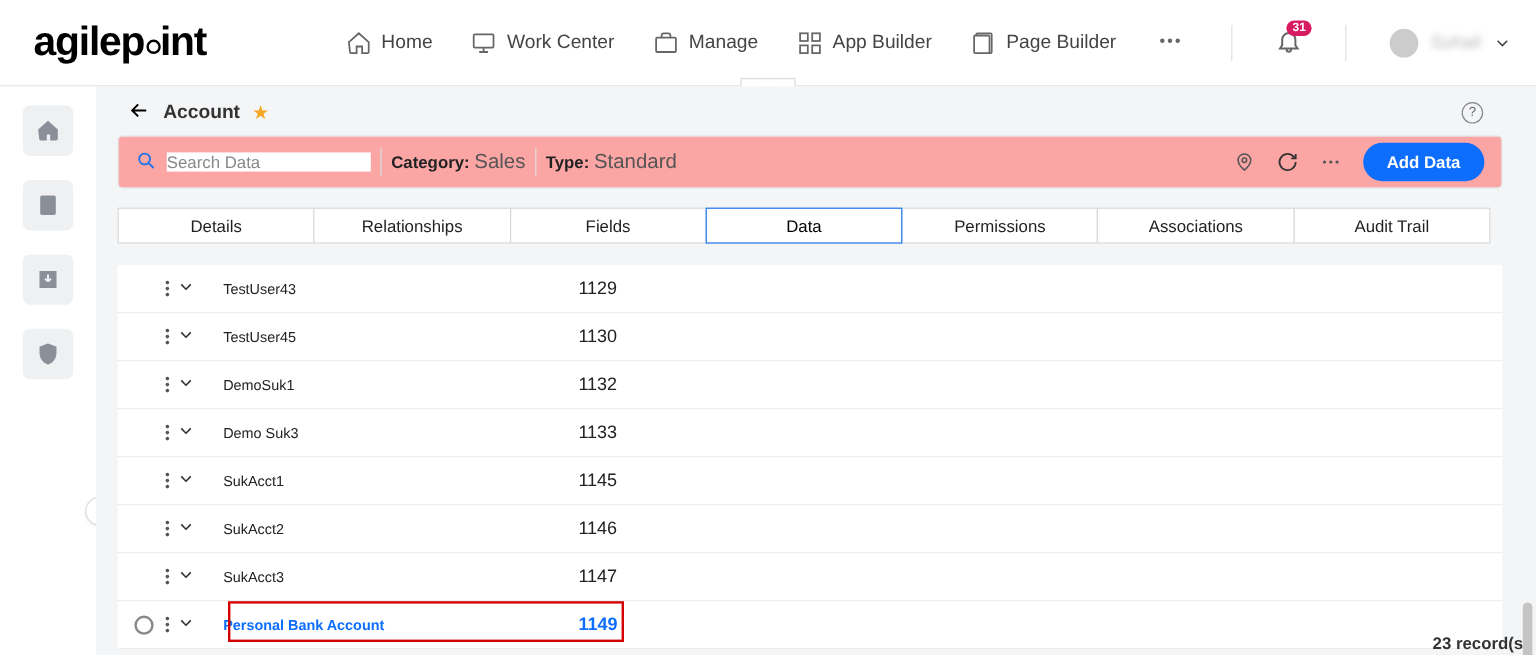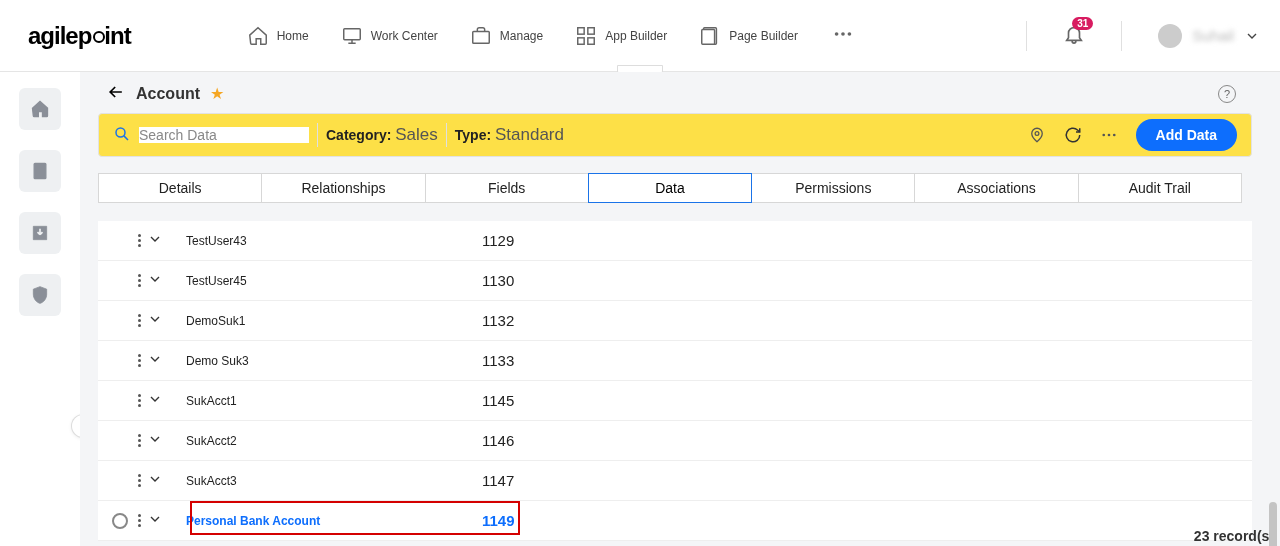--- a/index.html
+++ b/index.html
@@ -1,22 +1,22 @@
 <!DOCTYPE html>
 <html><head>
 <meta charset="utf-8">
 <style>
   * { box-sizing: border-box; margin: 0; padding: 0; }
   body { font-family: -apple-system, BlinkMacSystemFont, "Segoe UI", Arial, sans-serif; font-size: 14px; color: #333; background: #fff; width: 1280px; height: 546px; position: relative; overflow: hidden; }
 
   
   .topbar { height: 72px; border-bottom: 1px solid #e5e5e5; display: flex; align-items: center; padding: 0 20px 0 28px; position: relative; }
-  .logo { font-family: Arial; font-size: 24px; font-weight: 600; letter-spacing: -1px; color: #000; display: flex; align-items: baseline; }
+  .logo { font-family: Arial; font-size: 34px; font-weight: 600; letter-spacing: -1px; color: #000; display: flex; align-items: baseline; }
   .nav { display: flex; gap: 20px; margin-left: 110px; align-items: center; }
-  .nav-item { display: flex; align-items: center; gap: 8px; font-size: 12px; color: #444; cursor: pointer; padding: 4px 6px; }
+  .nav-item { display: flex; align-items: center; gap: 8px; font-size: 16px; color: #444; cursor: pointer; padding: 4px 6px; }
   .nav-icon { width: 22px; height: 22px; display: inline-flex; align-items: center; justify-content: center; }
   .nav-icon svg { stroke: #666; fill: none; stroke-width: 1.6; }
   .more-dots { margin-left: 8px; cursor: pointer; }
   .right-header { margin-left: auto; display: flex; align-items: center; gap: 36px; }
   .divider { width: 1px; height: 30px; background: #e0e0e0; }
   .bell { position: relative; cursor: pointer; }
   .bell-badge { position: absolute; top: -6px; right: -8px; background: #d81b60; color: #fff; font-size: 10px; font-weight: 700; border-radius: 10px; padding: 1px 5px; }
   .user-area { display: flex; align-items: center; gap: 10px; cursor: pointer; }
   .avatar-circle { width: 24px; height: 24px; border-radius: 50%; background: #ccc; }
   .user-name { color: #bbb; filter: blur(2.5px); font-size: 15px; }
@@ -34,21 +34,21 @@
 
   
   .content { position: absolute; left: 80px; top: 72px; right: 0; bottom: 0; background: #f4f5f7; padding: 0 10px 0 0; }
 
   .page-head { display: flex; align-items: center; padding: 10px 16px 8px 26px; gap: 10px; }
   .back-arrow { cursor: pointer; }
   .page-title { font-weight: 700; font-size: 16px; }
   .star { color: #f5a623; font-size: 16px; }
   .help-ico { margin-left: auto; width: 18px; height: 18px; border: 1px solid #888; border-radius: 50%; display: flex; align-items: center; justify-content: center; font-size: 11px; color: #666; cursor: pointer; margin-right: 18px; }
 
-  .filter-bar { margin: 0 18px; background: #fde047; border: 1px solid #e2e2e2; border-radius: 4px; height: 44px; display: flex; align-items: center; padding: 0 14px; gap: 8px; color: #444; }
+  .filter-bar { margin: 0 18px; background: #fca5a5; border: 1px solid #e2e2e2; border-radius: 4px; height: 44px; display: flex; align-items: center; padding: 0 14px; gap: 8px; color: #444; }
   .search-area { display: flex; align-items: center; gap: 8px; }
   .search-area svg { stroke: #1a73e8; }
   .search-input { border: none; outline: none; font-size: 14px; color: #666; width: 170px; }
   .search-input::placeholder { color: #888; }
   .fdiv { width: 1px; height: 24px; background: #e0e0e0; }
   .label-pair { font-size: 14px; color: #222; }
   .label-pair .val { color: #555; font-size: 17px; }
   .fbar-right { margin-left: auto; display: flex; align-items: center; gap: 18px; }
   .ico-btn { cursor: pointer; display: inline-flex; }
   .add-btn { background: #0d6efd; color: #fff; border: none; border-radius: 18px; padding: 8px 20px; font-size: 14px; font-weight: 600; cursor: pointer; }

